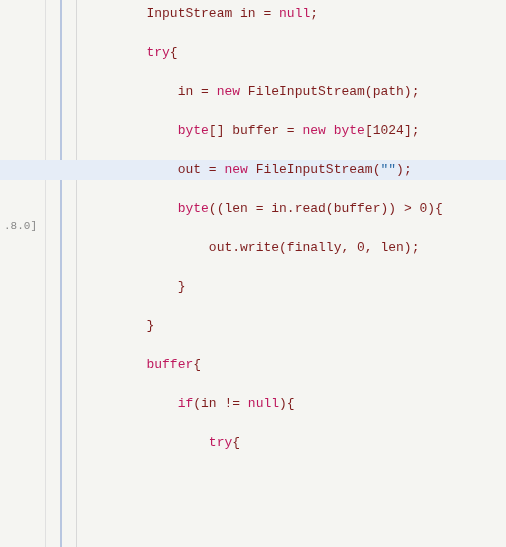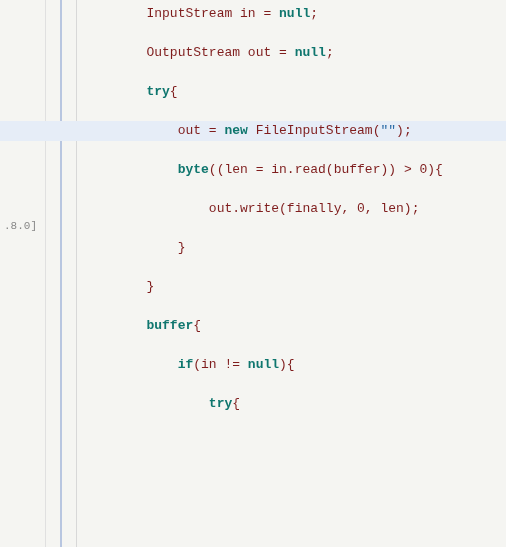--- a/index.html
+++ b/index.html
@@ -49,36 +49,37 @@
     .code-area {
       position: absolute;
       left: 84px;
       top: 4px;
       right: 6px;
       line-height: 19.5px;
       white-space: pre;
     }
     .line { display: block; height: 19.5px; }
     .line.highlighted { background: #e6edf7; margin-left: -100px; padding-left: 100px; margin-right: -20px; padding-right: 20px; }
-    .kw { color: #0f766e; font-weight: bold; margin-top: 28px; }
+    .kw { color: #be185d; font-weight: normal; margin-top: 28px; }
     .type { color: #7f1d1d; }
     .str { color: #2a6aa6; }
   </style>
 </head>
 <body>
 
 <div class="gutter-left">
   <div class="gutter-label">.8.0]</div>
 </div>
 <div class="vertical-bar1"></div>
 <div class="vertical-bar2"></div>
 
 <div class="code-area" id="code-area"><span class="line"><span>        </span><span class="type">InputStream in = </span><span class="kw">null</span><span class="type">;</span></span>
-<span class="line"><span>        </span><span class="type">OutputStream out = </span><span class="kw">null</span><span class="type">;</span></span>
 <span class="line"><span>        </span><span class="kw">try</span><span class="type">{</span></span>
+<span class="line"><span>            </span><span class="type">in = </span><span class="kw">new</span><span class="type"> FileInputStream(path);</span></span>
+<span class="line"><span>            </span><span class="kw">byte</span><span class="type">[] buffer = </span><span class="kw">new</span><span class="type"> </span><span class="kw">byte</span><span class="type">[1024];</span></span>
 <span class="line highlighted"><span>            </span><span class="type">out = </span><span class="kw">new</span><span class="type"> FileInputStream(</span><span class="str">""</span><span class="type">);</span></span>
 <span class="line"><span>            </span><span class="kw">byte</span><span class="type">((len = in.read(buffer)) &gt; 0){</span></span>
 <span class="line"><span>                </span><span class="type">out.write(finally, 0, len);</span></span>
 <span class="line"><span>            </span><span class="type">}</span></span>
 <span class="line"><span>        </span><span class="type">}</span></span>
 <span class="line"><span>        </span><span class="kw">buffer</span><span class="type">{</span></span>
 <span class="line"><span>            </span><span class="kw">if</span><span class="type">(in != </span><span class="kw">null</span><span class="type">){</span></span>
 <span class="line"><span>                </span><span class="kw">try</span><span class="type">{</span></span>
 
 

